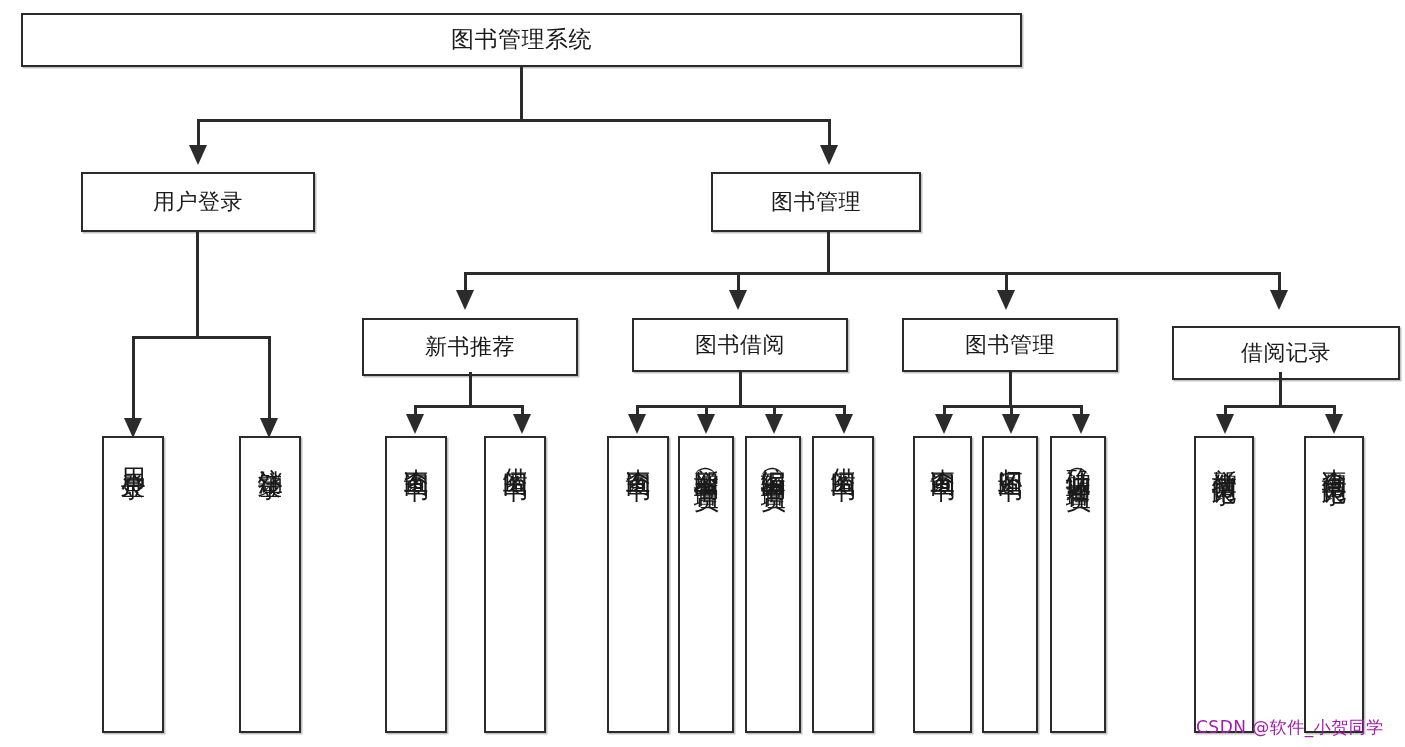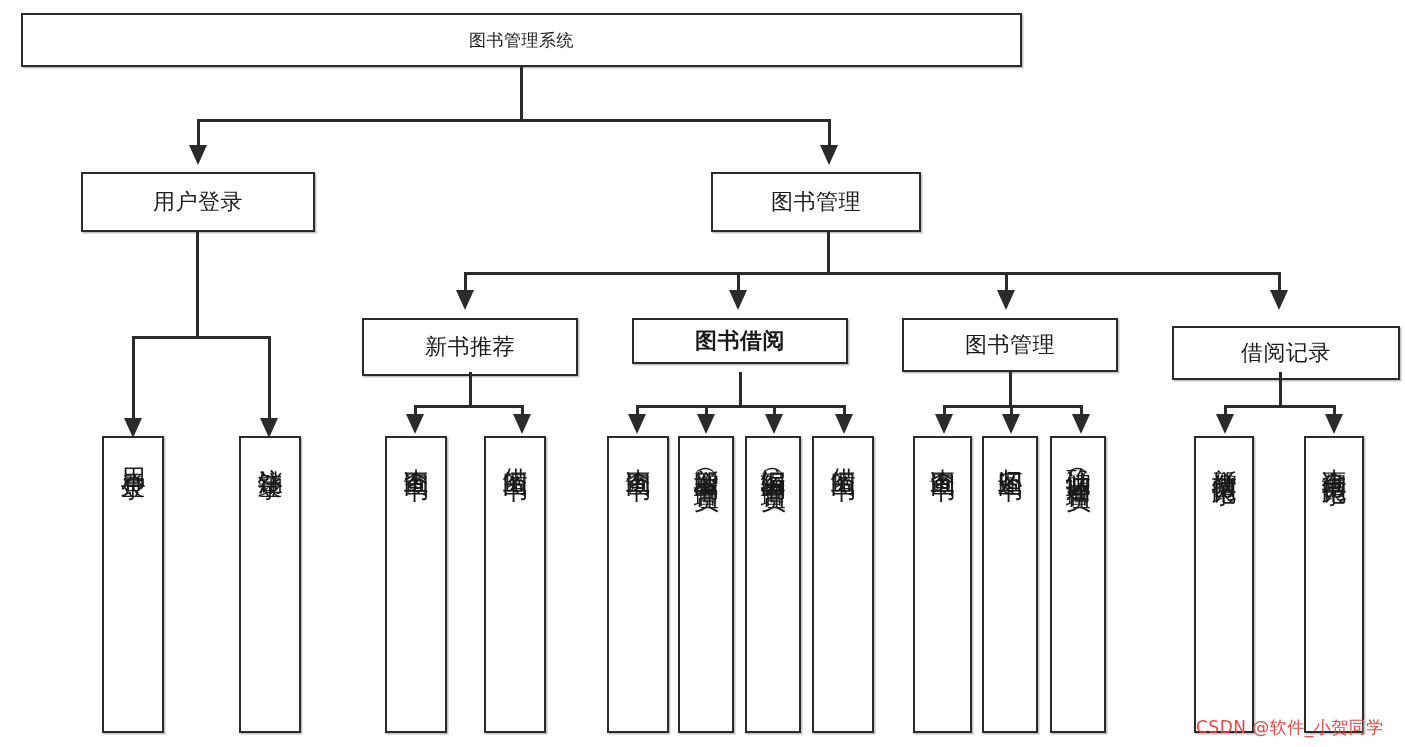--- a/index.html
+++ b/index.html
@@ -29,21 +29,21 @@
   }
   .box .lbl{
     display:block;
     line-height:1.18;
     letter-spacing:.5px;
     white-space:pre;
   }
   .box.h .lbl{
     font-size:22px;
   }
-  .box.root .lbl{font-size:17px;text-align:right;}
+  .box.root .lbl{font-size:23px;text-align:right;}
   
   .box.v{
     align-items:flex-start;
     justify-content:center;
     padding-top:10px;
   }
   .box.v .lbl{
     writing-mode:vertical-rl;
     text-orientation:upright;
     font-size:25px;
@@ -59,21 +59,21 @@
   .arrow{
     position:absolute;
     width:0;height:0;
     border-left:9px solid transparent;
     border-right:9px solid transparent;
     border-top:20px solid #2b2b2b;
   }
   
   #watermark{
     position:absolute;
-    color:#ef4444;
+    color:#a21caf;
     font-size:17px;
     letter-spacing:.5px;
     white-space:nowrap;
     user-select:none;
   }
 </style>
 </head>
 <body>
 
 <div id="canvas">
@@ -112,21 +112,21 @@
   <div class="ln v" style="left:1005px;top:272px;height:22px;"></div>
   <div class="ln v" style="left:1278px;top:272px;height:22px;"></div>
   <div class="arrow" style="left:456px;top:290px;"></div>
   <div class="arrow" style="left:729px;top:290px;"></div>
   <div class="arrow" style="left:997px;top:290px;"></div>
   <div class="arrow" style="left:1270px;top:290px;"></div>
 
   <div class="box h" style="left:362px;top:318px;width:216px;height:58px;">
     <span class="lbl">新书推荐</span>
   </div>
-  <div class="box h" style="left:632px;top:318px;width:216px;height:46px;font-weight:bold;">
+  <div class="box h" style="left:632px;top:318px;width:216px;height:54px;">
     <span class="lbl">图书借阅</span>
   </div>
   <div class="box h" style="left:902px;top:318px;width:216px;height:54px;">
     <span class="lbl">图书管理</span>
   </div>
   <div class="box h" style="left:1172px;top:326px;width:228px;height:54px;">
     <span class="lbl">借阅记录</span>
   </div>
 
   <div class="ln v" style="left:469px;top:372px;height:33px;"></div>

